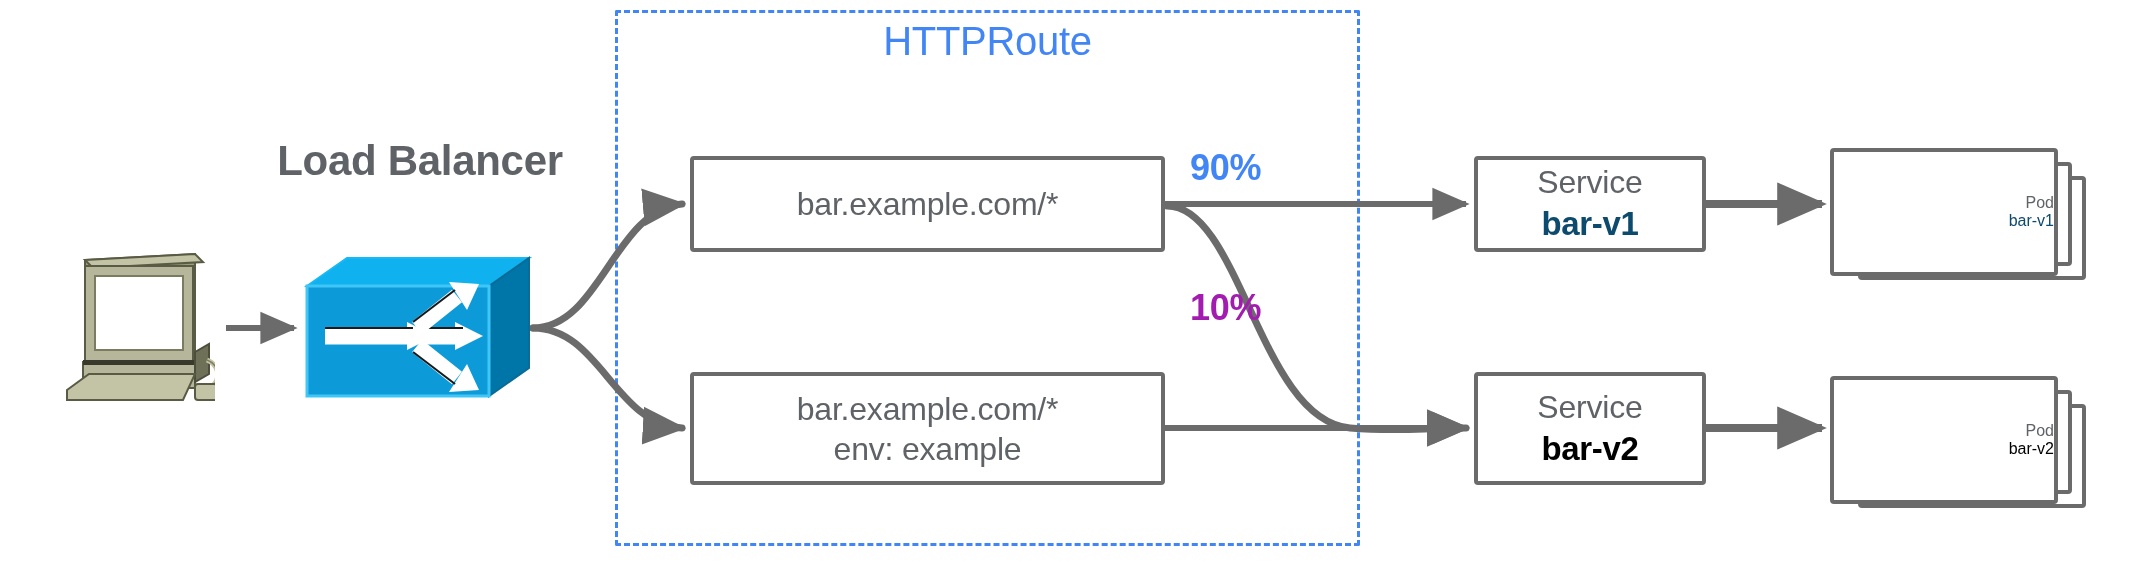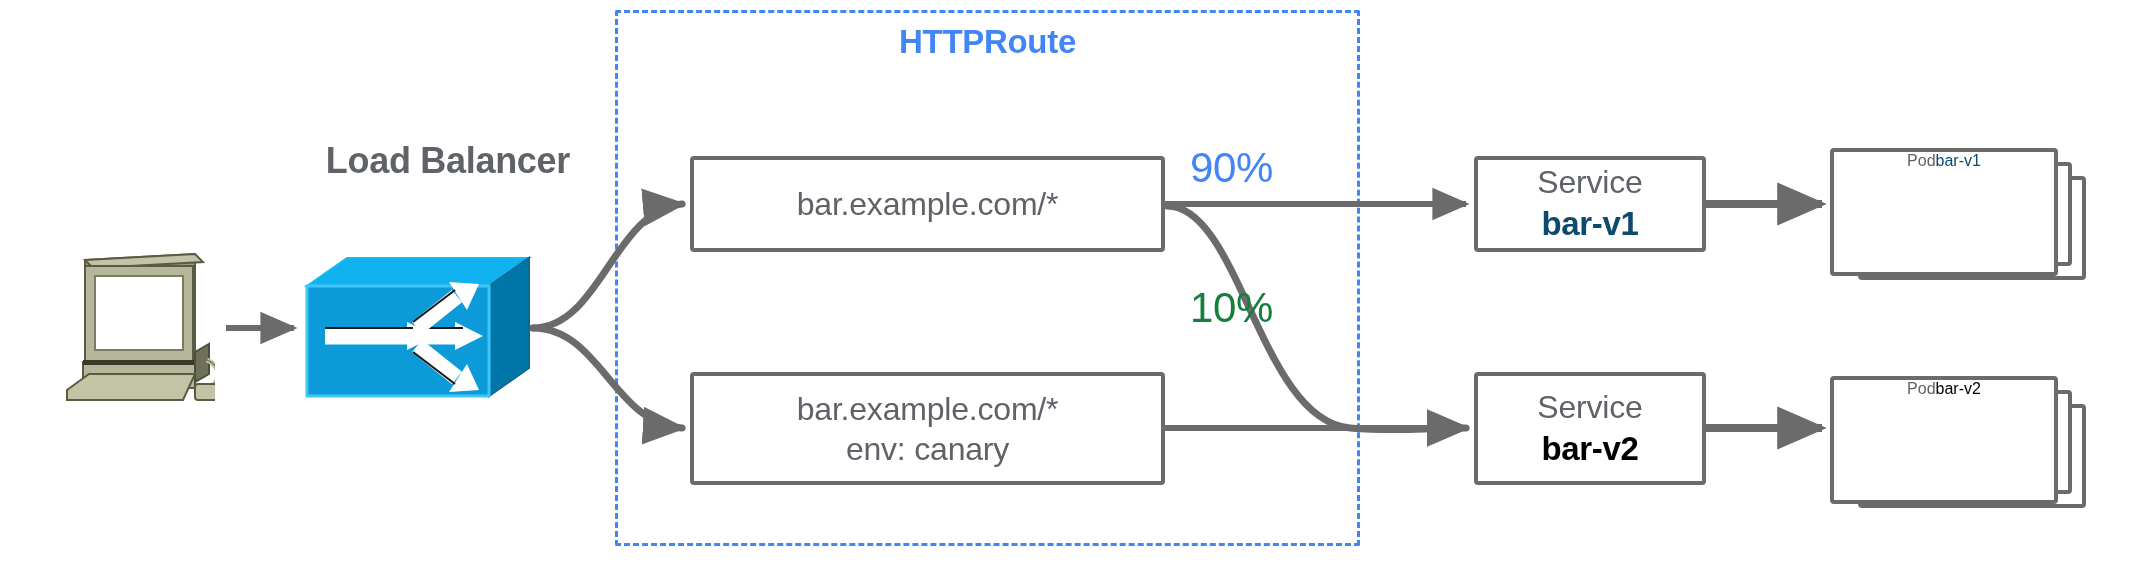--- a/index.html
+++ b/index.html
@@ -10,21 +10,21 @@
 
   
   #httproute-group{
     left:615px; top:10px; width:745px; height:536px;
     border:3px dashed #4285F4; box-sizing:border-box;
     border-radius:2px;
   }
   #httproute-title{
     left:615px; top:18px; width:745px;
     text-align:center; color:#4285F4;
-    font-weight:bold; font-size:33px; line-height:47px;
+    font-weight:normal; font-size:40px; line-height:47px;
     letter-spacing:-0.3px;
   }
 
   
   .node-box{
     box-sizing:border-box;
     border:4px solid #6b6b6b;
     border-radius:4px;
     background:#ffffff;
     display:flex; flex-direction:column;
@@ -48,33 +48,33 @@
 
   
   .pod-stack{position:absolute;width:270px;height:160px;}
   .pod-stack .card{
     position:absolute; box-sizing:border-box;
     border:4px solid #6b6b6b; border-radius:4px; background:#ffffff;
   }
   .pod-stack .c3{left:28px;top:28px;width:228px;height:104px;z-index:1;}
   .pod-stack .c2{left:14px;top:14px;width:228px;height:104px;z-index:2;}
   .pod-stack .c1{left:0px;top:0px;width:228px;height:128px;z-index:3;
-    display:flex;align-items:flex-start;justify-content:center;color:#5f6368;}
+    display:flex;flex-direction:column;align-items:flex-end;justify-content:center;color:#5f6368;}
   #pod-stack-v1{left:1830px;top:148px;}
   #pod-stack-v2{left:1830px;top:376px;}
 
   
-  .pct{font-weight:normal;font-size:42px;line-height:40px;letter-spacing:-0.3px;z-index:7;}
+  .pct{font-weight:bold;font-size:36px;line-height:40px;letter-spacing:-0.3px;z-index:7;}
   #pct-90{left:1190px;top:148px;color:#4285F4;}
-  #pct-10{left:1190px;top:288px;color:#15803d;}
+  #pct-10{left:1190px;top:288px;color:#a21caf;}
 
   
   #lb-label{
-    left:270px;top:140px;width:300px;text-align:right;
-    color:#5f6368;font-weight:bold;font-size:36px;line-height:42px;letter-spacing:-0.3px;
+    left:270px;top:140px;width:300px;text-align:center;
+    color:#5f6368;font-weight:bold;font-size:42px;line-height:42px;letter-spacing:-0.3px;
   }
 
   
   #edges{left:0;top:0;width:2149px;height:573px;z-index:3;}
   #computer-icon{left:45px;top:248px;width:170px;height:160px;z-index:4;}
   #lb-icon{left:303px;top:252px;width:230px;height:150px;z-index:4;}
 </style>
 </head>
 <body>
 
@@ -158,21 +158,21 @@
   </svg>
 
   <div class="abs" id="lb-label">Load Balancer</div>
 
   <div class="abs node-box" id="route-box-primary">
     <div class="l1">bar.example.com/*</div>
   </div>
 
   <div class="abs node-box" id="route-box-canary">
     <div class="l1">bar.example.com/*</div>
-    <div class="l2">env: canary</div>
+    <div class="l2">env: example</div>
   </div>
 
   <div class="abs pct" id="pct-90">90%</div>
   <div class="abs pct" id="pct-10">10%</div>
 
   <div class="abs node-box" id="service-v1">
     <div class="l1">Service</div>
     <div class="sub blue-txt">bar-v1</div>
   </div>
 

